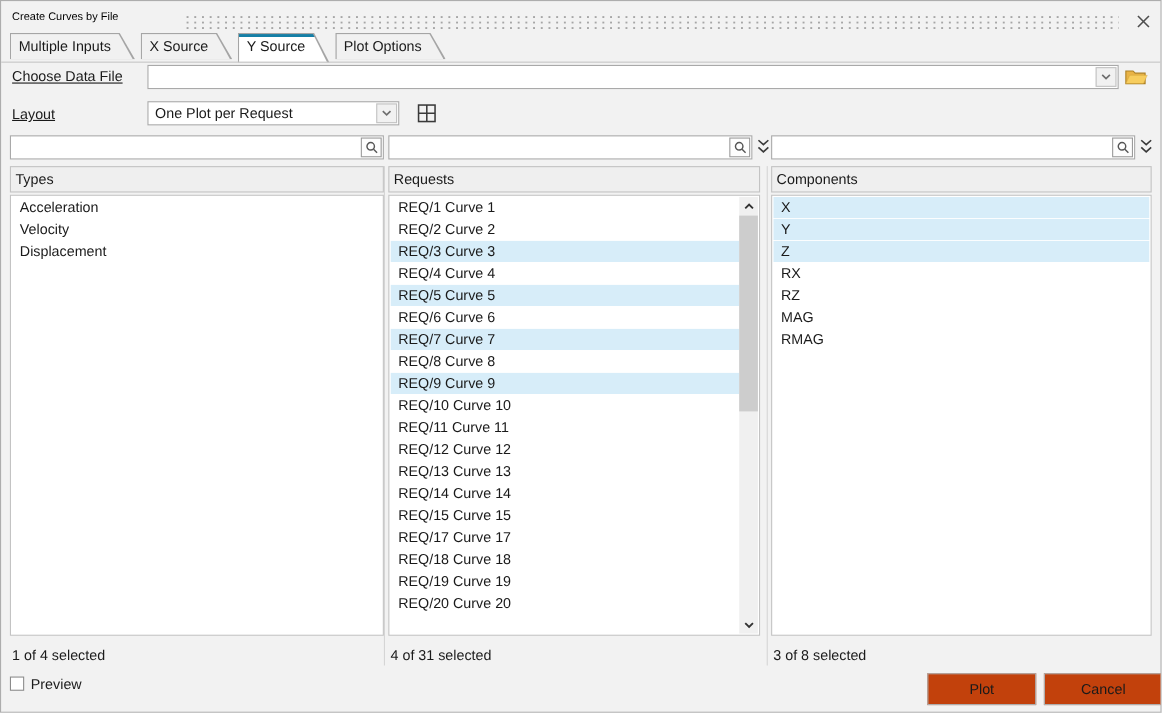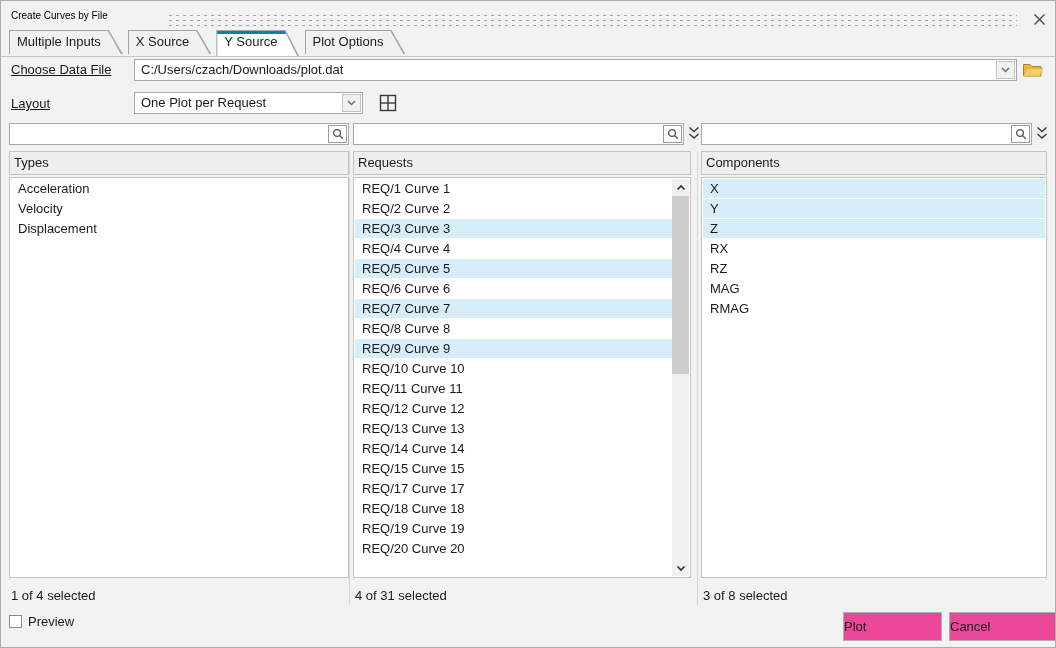--- a/index.html
+++ b/index.html
@@ -61,22 +61,22 @@
   .sb-btn { position:absolute; left:0; right:0; height:16px; display:flex; align-items:center; justify-content:center; }
   .sb-up { top:0; } .sb-down { bottom:0; }
   .sb-thumb { position:absolute; left:0; right:0; top:17px; height:178px; background:#cdcdcd; }
 
   .splitter { top:150px; width:1px; height:454px; background:#d5d5d5; }
 
   
   .status { top:587px; height:16px; line-height:16px; }
   .checkbox { left:8px; top:614px; width:13px; height:13px; background:#fff; border:1px solid #8b8b8b; }
   .preview-label { left:27px; top:614px; line-height:14px; }
-  .btn { top:611px; height:29px; background:#ec4899; border:1px solid #aeaeae;
-    display:flex; align-items:center; }
+  .btn { top:611px; height:29px; background:#c2410c; border:1px solid #aeaeae;
+    display:flex; align-items:center; justify-content:center; }
   svg { display:block; }
 </style>
 </head>
 <body>
 
 <div class="dialog">
 
   <div class="abs title">Create Curves by File</div>
   <div class="abs dots"></div>
   <div class="abs close-btn">
@@ -91,21 +91,20 @@
   <div class="abs tabbar">
       <div class="tab"><div class="tab-border"></div><div class="tab-fill"></div><span class="tab-label">Multiple Inputs</span></div>
       <div class="tab"><div class="tab-border"></div><div class="tab-fill"></div><span class="tab-label">X Source</span></div>
       <div class="tab active"><div class="tab-border"></div><div class="tab-fill"></div><span class="tab-label">Y Source</span></div>
       <div class="tab"><div class="tab-border"></div><div class="tab-fill"></div><span class="tab-label">Plot Options</span></div>
     </div>
   <div class="abs tab-underline"></div>
 
   <div class="abs form-label" style="top:61px;">Choose Data File</div>
   <div class="abs combo" style="left:133px; top:58px; width:883px;">
-    <div class="combo-value">C:/Users/czach/Downloads/plot.dat</div>
     <div class="combo-btn">
       <span>
         <svg width="9" height="6" viewBox="0 0 9 6">
             <polyline points="1,1 4.5,4.5 8,1" fill="none" stroke="#6e6e6e" stroke-width="1.5"></polyline>
           </svg>
       </span>
     </div>
   </div>
   <div class="abs" style="left:1021px; top:60px;">
     <span>

